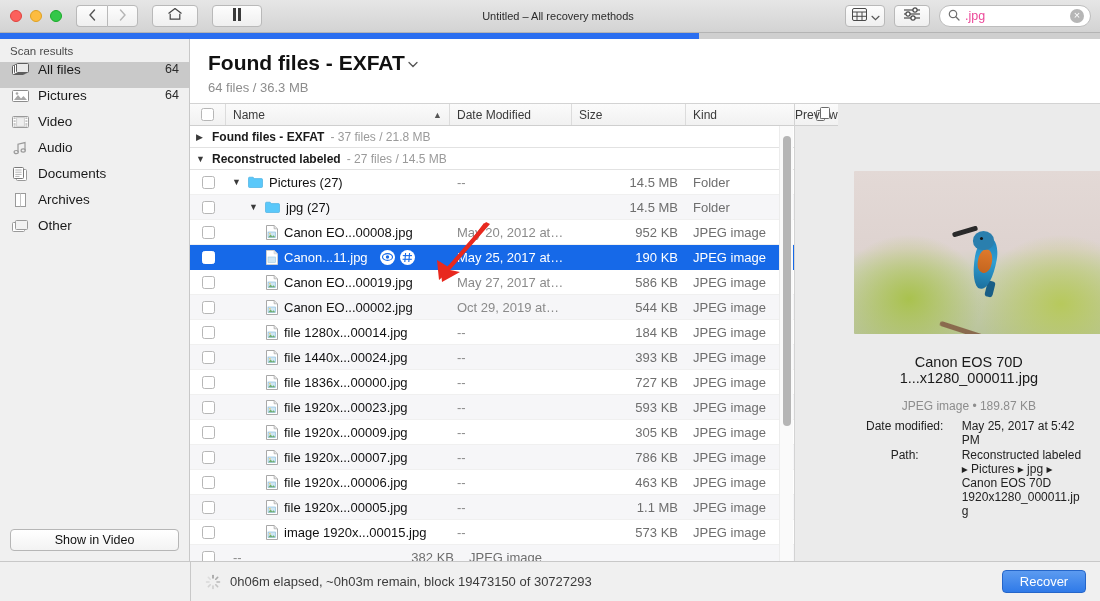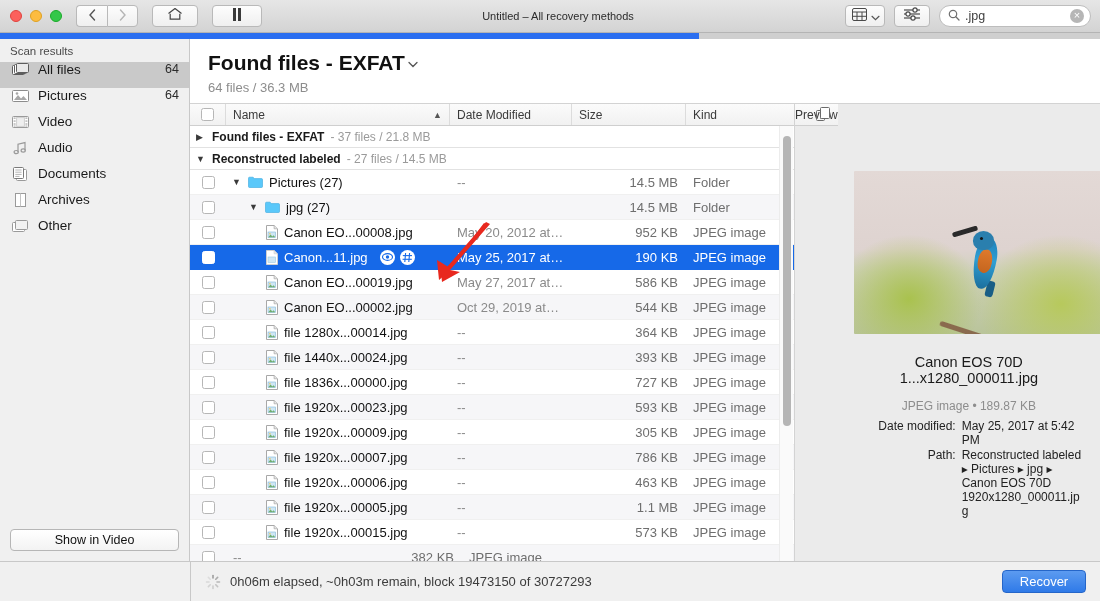--- a/index.html
+++ b/index.html
@@ -68,21 +68,21 @@
     border: 1px solid #b9b9b9; border-radius: 4px;
     display: flex; align-items: center; justify-content: center;
   }
   .search-box {
     height: 22px; width: 152px;
     background: #fff;
     border: 1px solid #bdbdbd; border-radius: 11px;
     display: flex; align-items: center;
     padding: 0 6px 0 8px; gap: 5px;
   }
-  .search-val { flex: 1; font-size: 12.5px; color: #404040; }
+  .search-val { flex: 1; font-size: 12.5px; color: #ec4899; }
   .clear-x {
     width: 14px; height: 14px; border-radius: 50%;
     background: #b6b6b6; color: #fff;
     font-size: 11px; line-height: 13px; text-align: center;
     font-family: "Liberation Sans", sans-serif;
   }
 
   
   .progressbar {
     flex: 0 0 6px; height: 6px;
@@ -282,21 +282,21 @@
   .pv-fname {
     font-size: 14.5px; color: #1a1a1a;
     text-align: center; margin-top: 20px; padding: 0 6px;
   }
   .pv-kind {
     font-size: 12px; color: #8d8d8d;
     text-align: center; margin-top: 13px;
   }
   .pv-meta { margin-top: 6px; font-size: 12px; color: #333; }
   .pv-line { display: flex; margin-bottom: 1px; }
-  .pv-key { width: 108px; flex: 0 0 108px; text-align: right; padding-right: 6px; color: #222; }
+  .pv-key { width: 108px; flex: 0 0 108px; text-align: center; padding-right: 6px; color: #222; }
   .pv-val { flex: 1; color: #222; word-break: break-word; }
 
   
   .statusbar {
     flex: 0 0 40px; height: 40px;
     background: #f0f0f0;
     border-top: 1px solid #c8c8c8;
     display: flex; align-items: center;
   }
   .sb-spacer { width: 190px; flex: 0 0 190px; }
@@ -681,21 +681,21 @@
                   <span class="file-ico"><svg width="12" height="15" viewBox="0 0 12 15">
                       <path d="M0.5 0.5h7.6L11.5 3.8v10.7H0.5z" fill="#fff" stroke="#a8a8a8"></path>
                       <path d="M8.1 0.5v3.3h3.4" fill="#e4e4e4" stroke="#a8a8a8" stroke-width="0.7"></path>
                       <rect x="2" y="7" width="7.5" height="5.4" fill="#cfe7f5" stroke="#7fb6d6" stroke-width="0.6"></rect>
                       <circle cx="3.9" cy="8.8" r="0.8" fill="#f2c14b"></circle>
                       <path d="M2.2 12.2l2.4-2.6 1.7 1.8 1.3-1.2 1.7 2z" fill="#6fae6f"></path>
                     </svg></span>
                   <span class="fname">file 1280x...00014.jpg</span>
                 </div>
                 <div class="c dt">--</div>
-                <div class="c sz">364 KB</div>
+                <div class="c sz">184 KB</div>
                 <div class="c kd">JPEG image</div>
               </div>
               <div class="row alt">
                 <div class="c cb">
                   <span class="chkbox"></span>
                 </div>
                 <div class="c nm" style="padding-left:40px">
                   <span class="file-ico"><svg width="12" height="15" viewBox="0 0 12 15">
                       <path d="M0.5 0.5h7.6L11.5 3.8v10.7H0.5z" fill="#fff" stroke="#a8a8a8"></path>
                       <path d="M8.1 0.5v3.3h3.4" fill="#e4e4e4" stroke="#a8a8a8" stroke-width="0.7"></path>
@@ -822,21 +822,21 @@
                   <span class="chkbox"></span>
                 </div>
                 <div class="c nm" style="padding-left:40px">
                   <span class="file-ico"><svg width="12" height="15" viewBox="0 0 12 15">
                       <path d="M0.5 0.5h7.6L11.5 3.8v10.7H0.5z" fill="#fff" stroke="#a8a8a8"></path>
                       <path d="M8.1 0.5v3.3h3.4" fill="#e4e4e4" stroke="#a8a8a8" stroke-width="0.7"></path>
                       <rect x="2" y="7" width="7.5" height="5.4" fill="#cfe7f5" stroke="#7fb6d6" stroke-width="0.6"></rect>
                       <circle cx="3.9" cy="8.8" r="0.8" fill="#f2c14b"></circle>
                       <path d="M2.2 12.2l2.4-2.6 1.7 1.8 1.3-1.2 1.7 2z" fill="#6fae6f"></path>
                     </svg></span>
-                  <span class="fname">file 1920x...00015.jpg</span>
+                  <span class="fname">image 1920x...00015.jpg</span>
                 </div>
                 <div class="c dt">--</div>
                 <div class="c sz">573 KB</div>
                 <div class="c kd">JPEG image</div>
               </div>
               <div class="row alt">
                 <div class="c cb">
                   <span class="chkbox"></span>
                 </div>
                 <div class="c dt">--</div>

